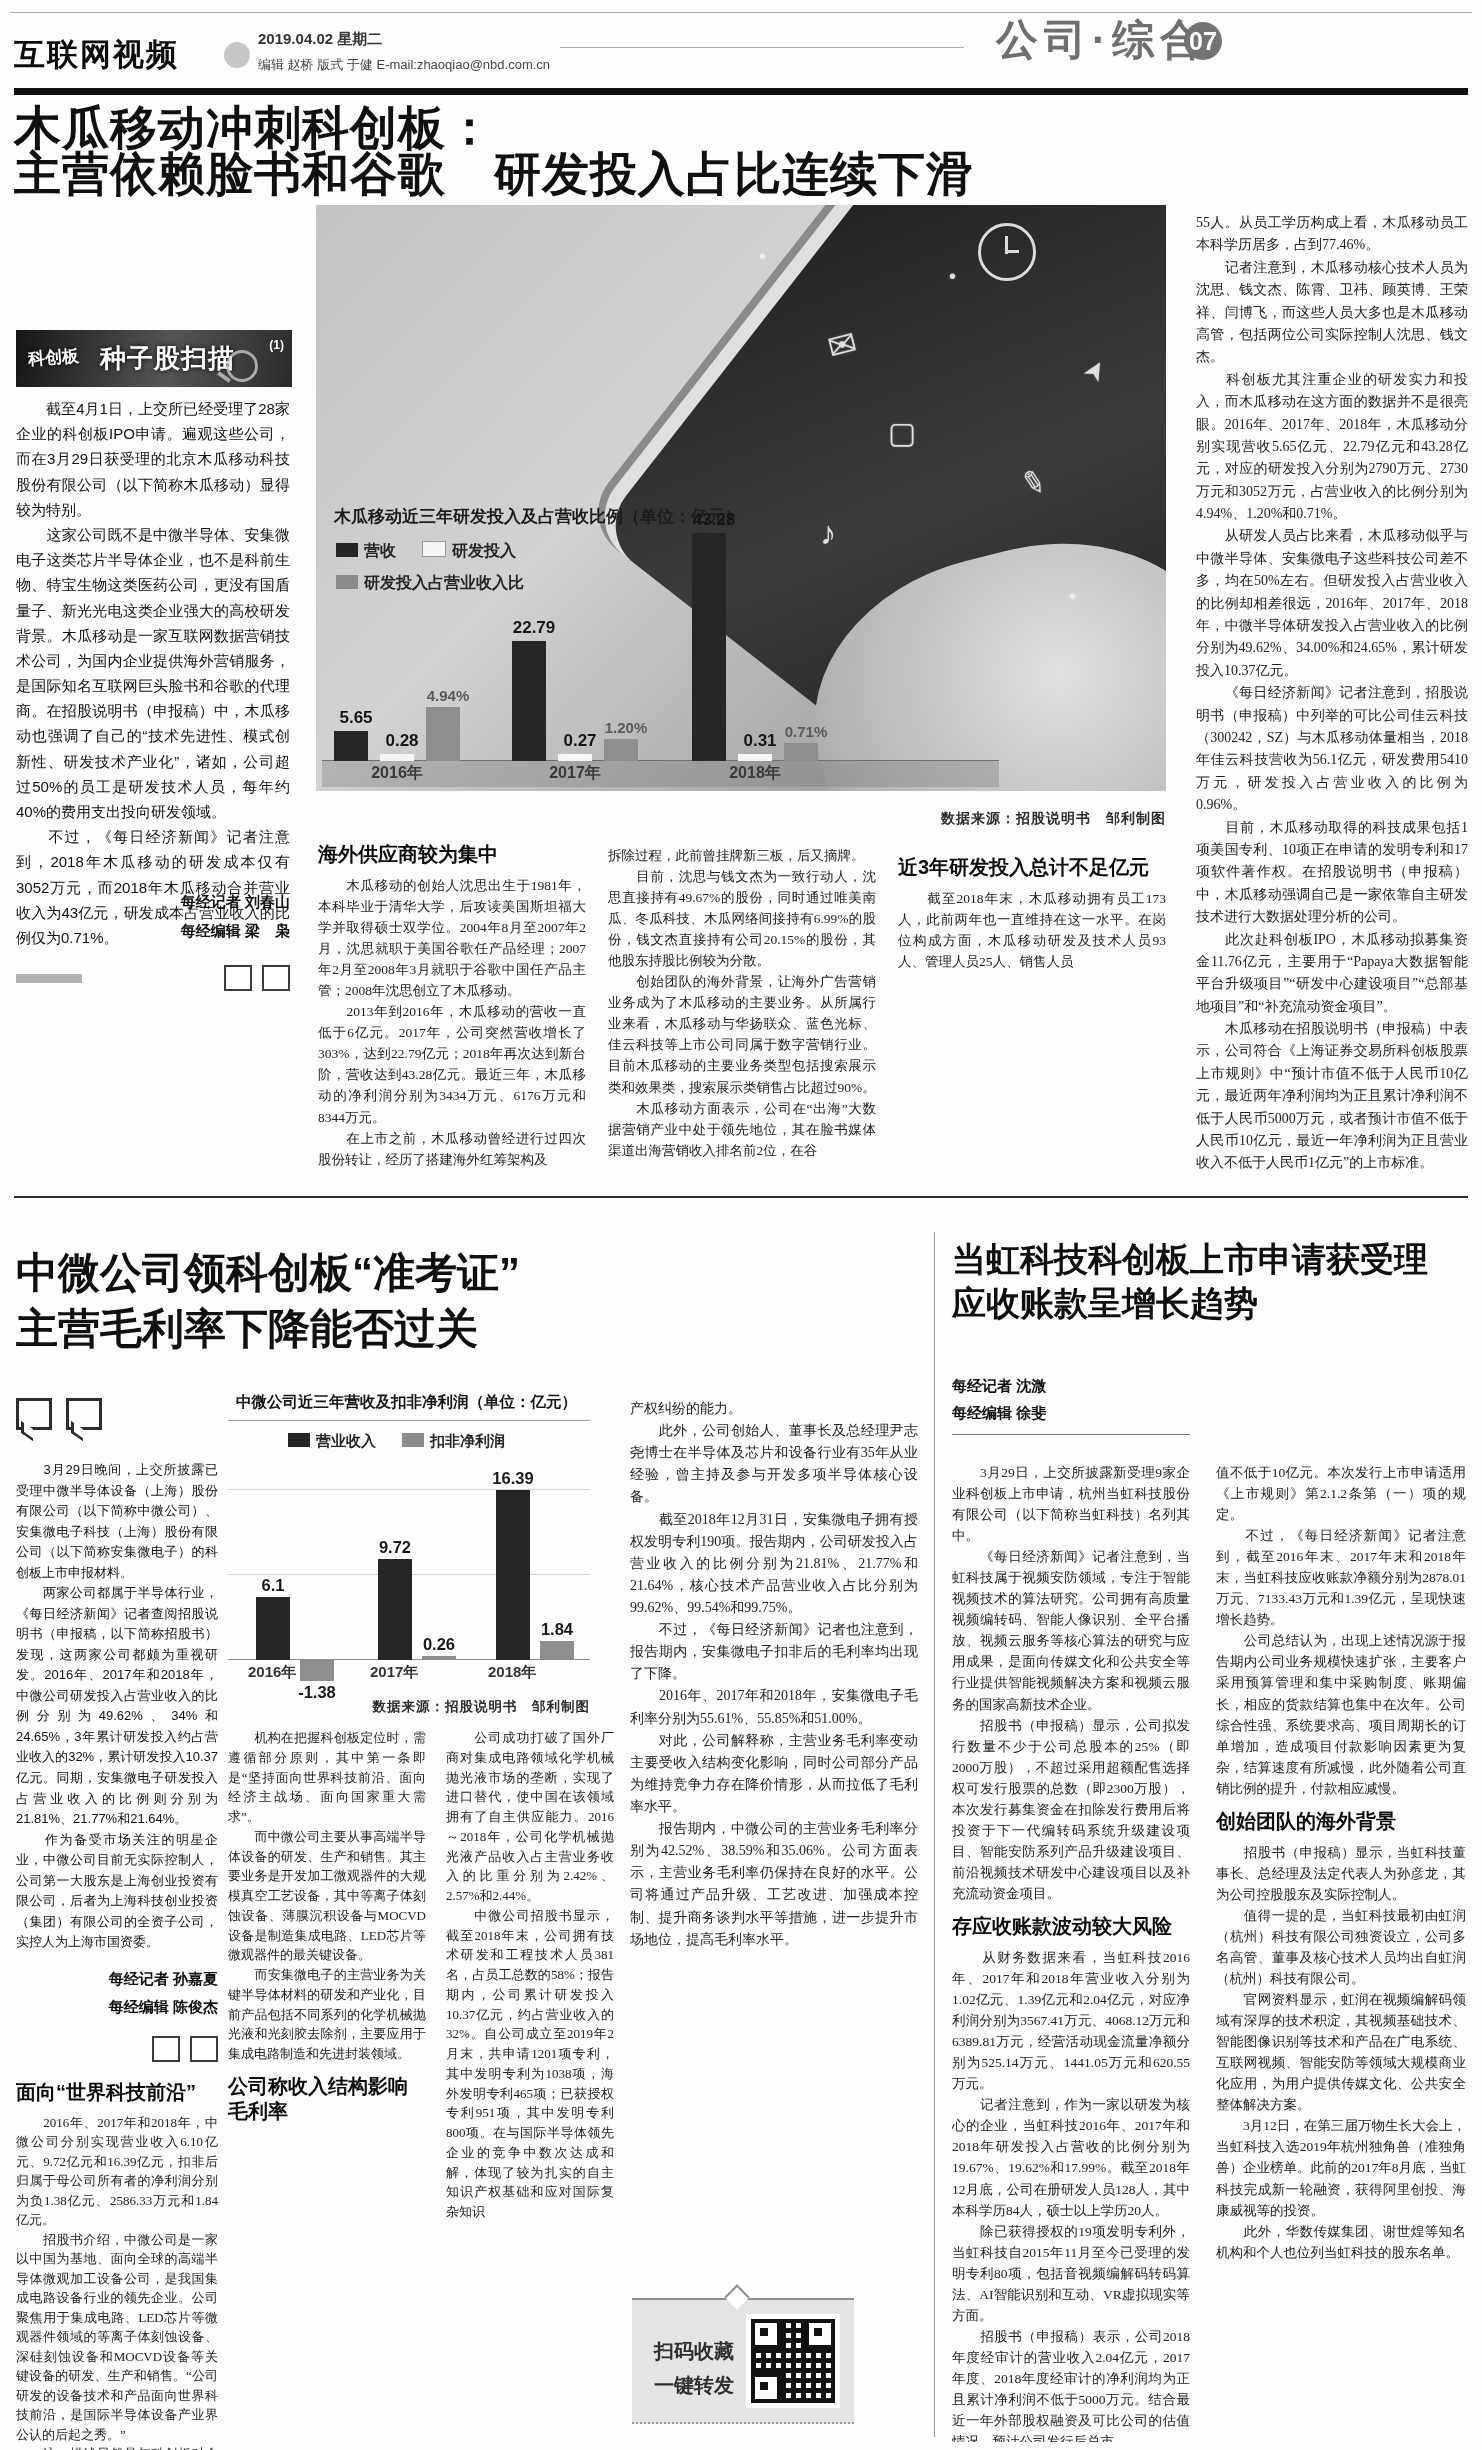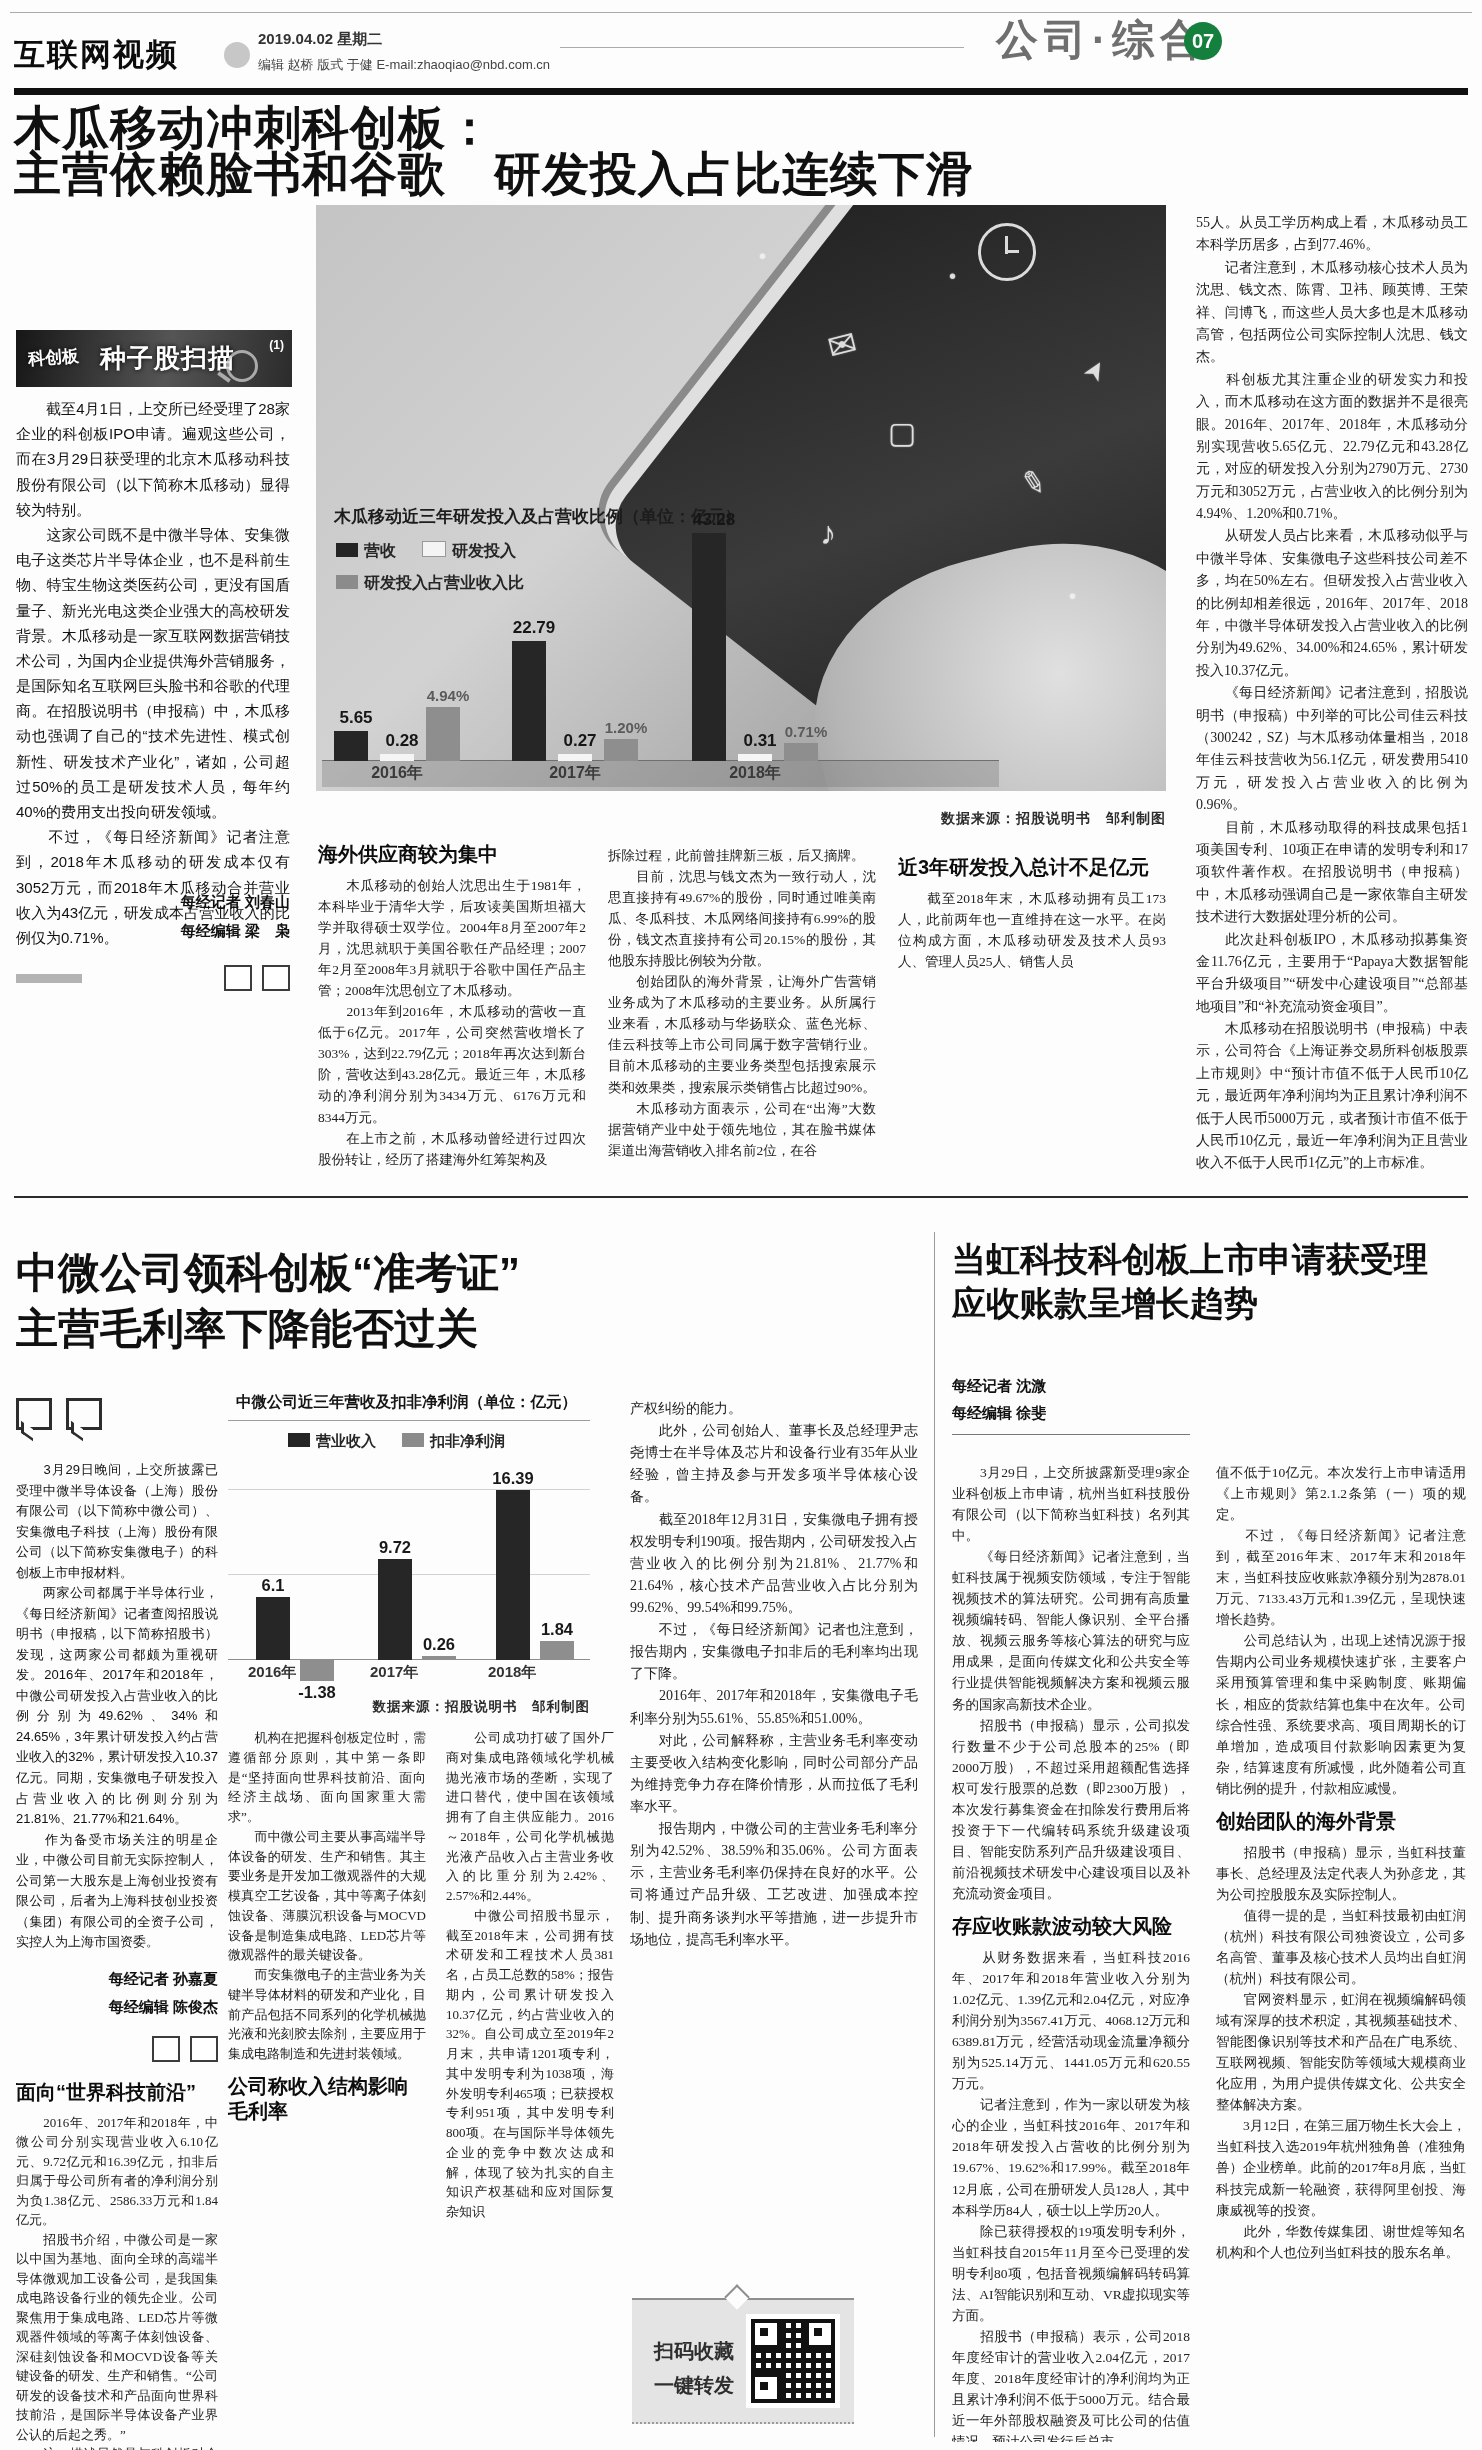--- a/index.html
+++ b/index.html
@@ -11,22 +11,22 @@
   .intro-text{font-size:15px;line-height:1.68;text-align:justify;color:#111;white-space:pre-line;font-weight:500;}
   .subhead{font-weight:900;font-size:20px;color:#0d0d0d;margin:10px 0 8px 0;line-height:1.25;}
   .byline{font-weight:900;font-size:15px;color:#111;text-align:right;line-height:1.9;white-space:pre-line;}
   .hairline{background:#aaa;height:1px;}
   
   #masthead{left:14px;top:34px;font-size:31px;font-weight:900;letter-spacing:2px;color:#0c0c0c;}
   #logo-dot{left:224px;top:42px;width:26px;height:26px;border-radius:50%;background:#c7c7c7;}
   #date-line{left:258px;top:30px;font-size:15px;font-weight:700;color:#333;}
   #staff-line{left:258px;top:56px;font-size:13px;color:#444;}
   #section-title{left:996px;top:12px;font-size:42px;font-weight:600;letter-spacing:6px;color:#6f6f6f;}
-  #page-circle{left:1184px;top:22px;width:38px;height:38px;border-radius:50%;background:#15803d;color:#fff;
-               font-weight:900;font-size:20px;display:flex;align-items:center;justify-content:center;}
+  #page-circle{left:1184px;top:22px;width:38px;height:38px;border-radius:50%;background:#737373;color:#fff;
+               font-weight:900;font-size:25px;display:flex;align-items:center;justify-content:center;}
   #head-bar{left:14px;top:88px;width:1454px;height:7px;background:#101010;}
   
   .h1line{left:14px;font-size:47px;font-weight:900;letter-spacing:1px;color:#101010;line-height:1.1;}
   #tag-banner{left:16px;top:330px;width:276px;height:57px;background:linear-gradient(100deg,#161616,#555 55%,#2b2b2b);
               color:#fff;overflow:hidden;}
   #tag-banner .t1{position:absolute;left:12px;top:16px;font-size:17px;font-weight:800;transform:rotate(-4deg);
                   text-shadow:0 0 4px #000;}
   #tag-banner .t2{position:absolute;left:84px;top:11px;font-size:26px;font-weight:900;letter-spacing:1px;
                   text-shadow:0 0 5px #000;}
   #tag-banner .t3{position:absolute;right:8px;top:8px;font-size:12px;font-weight:700;}

